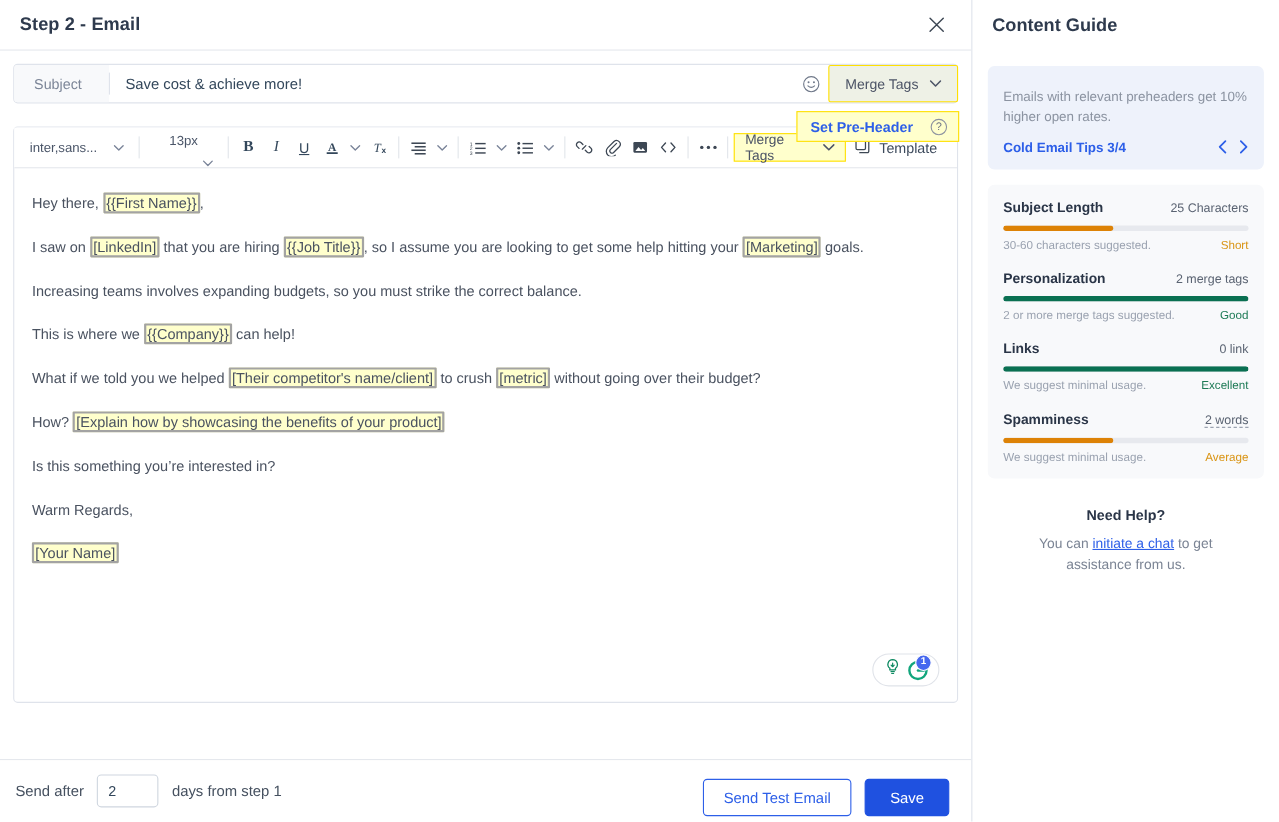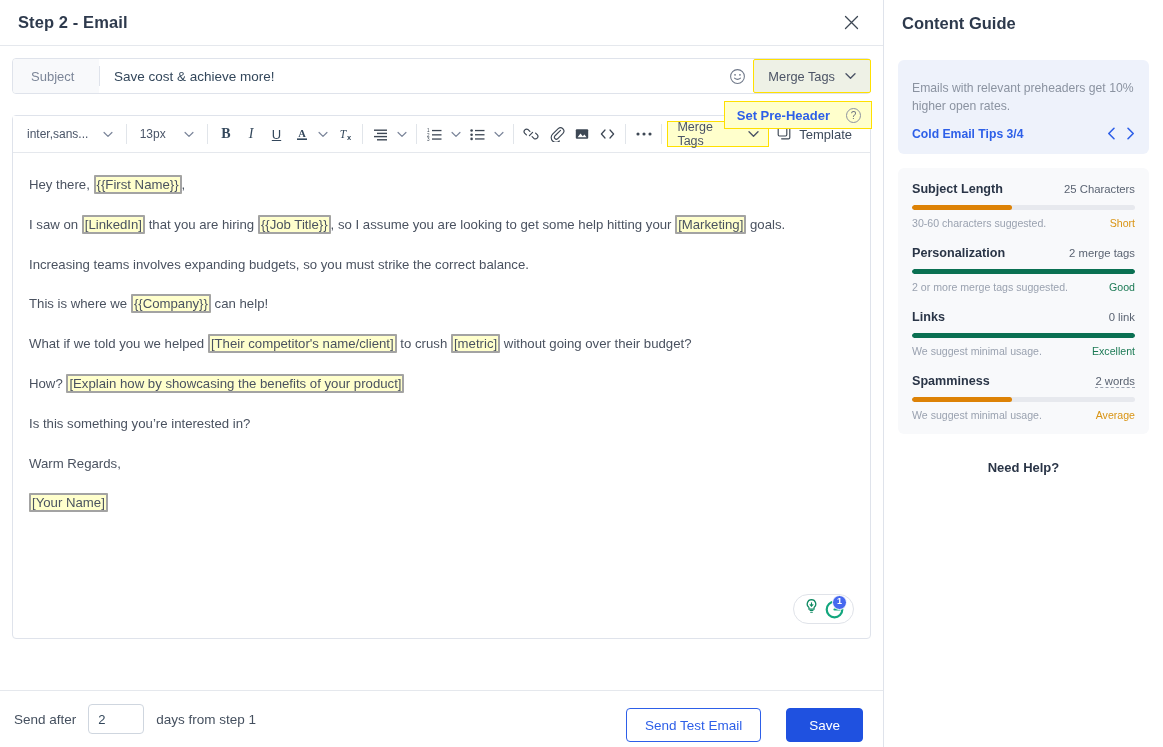--- a/index.html
+++ b/index.html
@@ -53,21 +53,21 @@
            color:#6b7280; cursor: pointer; }
 
   
   .editor { margin-top: 21px; border: 1px solid #dfe3eb; border-radius: 4px;
             background: #fff; height: 524px; display: flex; flex-direction: column; }
   .toolbar { height: 37px; flex: 0 0 37px; border-bottom: 1px solid #e5e8ed;
              display: flex; align-items: center; padding: 0 6px; gap: 0; background:#fff; }
   .tb-sel { display: flex; align-items: center; gap: 6px; padding: 0 8px; height: 26px;
             font-size: 12px; color: #4a5568; cursor: pointer; }
   .tb-sel.fam { width: 104px; }
-  .tb-sel.size { width: 72px; }
+  .tb-sel.size { width: 72px; flex-direction: column; }
   .tb-sep { width: 1px; height: 20px; background: #e1e5ea; margin: 0 5px; }
   .tb-btn { width: 26px; height: 26px; display:flex; align-items:center;
             justify-content:center; cursor: pointer; color:#33475b; }
   .tb-btn.bold { font-weight: bold; font-size: 14px; font-family: "Liberation Serif", serif;}
   .tb-btn.ital { font-style: italic; font-size: 14px; font-family: "Liberation Serif", serif;}
   .tb-btn.und { font-size: 13px; text-decoration: underline; }
   .tb-chev { width: 18px; height: 26px; display:flex; align-items:center;
              justify-content:center; cursor: pointer; }
   .tb-merge { border: 1.5px solid #ffe000; background: #ffffcc; height: 26px;
               display:flex; align-items:center; gap: 8px; padding: 0 9px;
@@ -89,21 +89,21 @@
                   border:1.5px solid #fff; font-weight:bold; }
 
   
   .l-footer { height: 57px; flex: 0 0 57px; border-top: 1px solid #e5e8ed;
               display: flex; align-items: center; padding: 0 20px 0 14px; gap: 12px; }
   .send-after-label { font-size: 13.5px; color: #45505f; }
   .days-input { width: 56px; height: 30px; border: 1px solid #cfd6df; border-radius: 4px;
                 font-family: inherit; font-size: 13px; color:#33475b; padding: 0 9px;
                 outline: none; }
   .from-step { font-size: 13.5px; color: #45505f; }
-  .foot-btns { margin-left: auto; display: flex; align-items: flex-end; gap: 25px; margin-top: 12px; }
+  .foot-btns { margin-left: auto; display: flex; align-items: flex-end; gap: 12px; margin-top: 12px; }
   .btn-outline { height: 34px; padding: 0 18px; border: 1px solid #2d5fe8; border-radius: 4px;
                  background: #fff; color: #2d5fe8; font-size: 13.5px; font-family: inherit;
                  cursor: pointer; }
   .btn-primary { height: 34px; padding: 0 22px; border: 1px solid #1f51e0; border-radius: 4px;
                  background: #1f51e0; color: #fff; font-size: 13.5px; font-family: inherit;
                  cursor: pointer; }
 
   
   .right { width: 279px; height: 747px; background: #fff; display: flex; flex-direction: column; }
   .r-header { height: 46px; flex: 0 0 46px; display: flex; align-items: center;
@@ -455,16 +455,19 @@
             </div>
             <div class="m-bot">
               <span class="m-hint">We suggest minimal usage.</span>
               <span class="m-status" style="color: rgb(217, 148, 20);">Average</span>
             </div>
           </div>
         </div>
 
       <div class="help">
         <div class="help-title">Need Help?</div>
+        <div class="help-text">
+          <span>You can </span><span class="help-link">initiate a chat</span><span> to get assistance from us.</span>
+        </div>
       </div>
     </div>
   </div>
 </div>
 
 </body></html>

